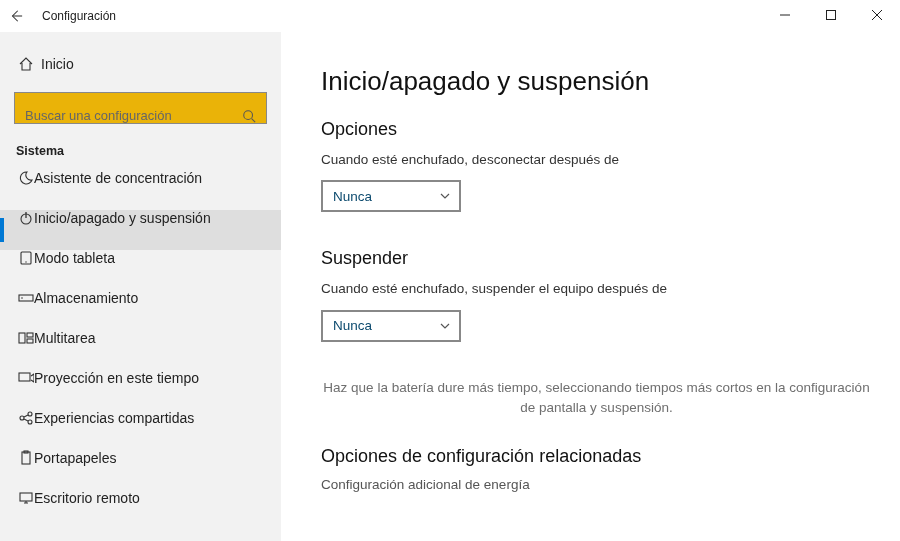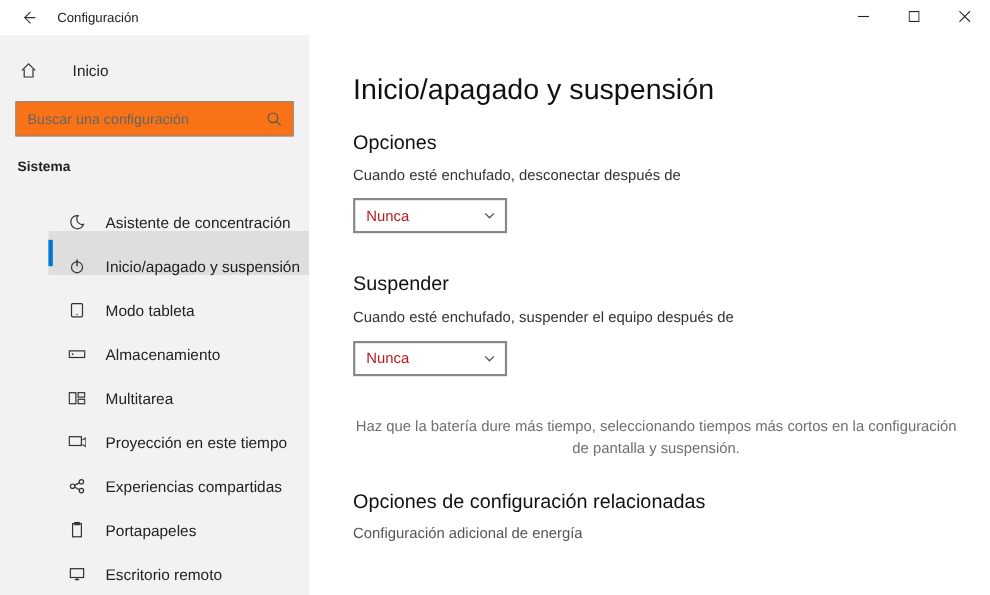--- a/index.html
+++ b/index.html
@@ -1,42 +1,42 @@
 <!DOCTYPE html>
 <html><head>
 <meta charset="utf-8">
 <style>
   * { box-sizing: border-box; margin: 0; padding: 0; }
   html, body { width: 900px; height: 541px; font-family: "Segoe UI", Arial, sans-serif; background: #fff; overflow: hidden; }
   .window { width: 900px; height: 541px; display: flex; flex-direction: column; }
   .titlebar { height: 32px; display: flex; align-items: flex-start; }
-  .titlebar-left { display: flex; align-items: center; padding-left: 14px; height: 32px; }
+  .titlebar-left { display: flex; align-items: center; padding-left: 4px; height: 32px; }
   .back-btn { width: 24px; height: 32px; display: flex; align-items: center; justify-content: center; color: #333; }
   .title { font-size: 12px; margin-left: 14px; color: #222; }
   .titlebar-spacer { flex: 1; }
   .caption-btns { display: flex; }
   .caption-btn { width: 46px; height: 30px; display: flex; align-items: center; justify-content: center; color: #222; }
   .body { flex: 1; display: flex; min-height: 0; }
   .sidebar { width: 281px; background: #f2f2f2; display: flex; flex-direction: column; padding-top: 14px; }
-  .home-row { display: flex; align-items: center; height: 36px; padding-left: 18px; gap: 32px; font-size: 14px; color: #222; margin-bottom: 4px; }
-  .search-box { margin: 6px 14px 12px 14px; height: 32px; border: 1px solid #888; background: #f97316; display: flex; align-items: center; padding: 0 10px; justify-content: space-between; }
+  .home-row { display: flex; align-items: center; height: 36px; padding-left: 18px; gap: 7px; font-size: 14px; color: #222; margin-bottom: 4px; }
+  .search-box { margin: 6px 14px 12px 14px; height: 32px; border: 1px solid #888; background: #eab308; display: flex; align-items: flex-end; padding: 0 10px; justify-content: space-between; }
   .search-box input { border: none; background: transparent; outline: none; font-size: 13px; width: 200px; font-family: inherit; color: #333; }
   .search-box input::placeholder { color: #666; font-style: normal; }
   .category-header { font-size: 12.5px; font-weight: 600; padding: 8px 16px 12px 16px; color: #222; }
   .nav-list { display: flex; flex-direction: column; }
-  .nav-item { display: flex; align-items: flex-end; height: 40px; padding-left: 18px; gap: 18px; font-size: 14px; color: #222; position: relative; margin-left: 44px; }
+  .nav-item { display: flex; align-items: flex-start; height: 40px; padding-left: 18px; font-size: 14px; color: #222; position: relative; }
   .nav-item.selected { background: #dedede; }
   .nav-item.selected::before { content: ""; position: absolute; left: 0; top: 8px; bottom: 8px; width: 4px; background: #0078d4; }
   .nav-icon { width: 16px; height: 16px; display: flex; align-items: center; justify-content: center; color: #333; flex-shrink: 0; }
   .main { flex: 1; padding: 34px 28px 0 40px; overflow: hidden; }
   .page-title { font-size: 26px; font-weight: 400; color: #111; margin-bottom: 22px; }
   .section-head { font-size: 18px; font-weight: 400; color: #111; margin-bottom: 10px; }
   .section-text { font-size: 13.5px; color: #333; margin-bottom: 10px; line-height: 1.5; }
   .section-sub { font-size: 13.5px; color: #6f6f6f; margin-bottom: 10px; line-height: 1.5; text-align: center; }
-  .dropdown { width: 140px; height: 32px; border: 2px solid #888; display: flex; align-items: center; justify-content: space-between; padding: 0 8px 0 10px; font-size: 13.5px; color: #b91c1c; margin-bottom: 36px; }
+  .dropdown { width: 140px; height: 32px; border: 2px solid #888; display: flex; align-items: center; justify-content: space-between; padding: 0 8px 0 10px; font-size: 13.5px; color: #0c4a6e; margin-bottom: 36px; }
   .dropdown .chev { color: #555; }
   .link-text { font-size: 13.5px; color: #555; }
   svg { display: block; }
 </style>
 </head>
 <body>
 
 <div class="window">
   <div class="titlebar">
     <div class="titlebar-left">

